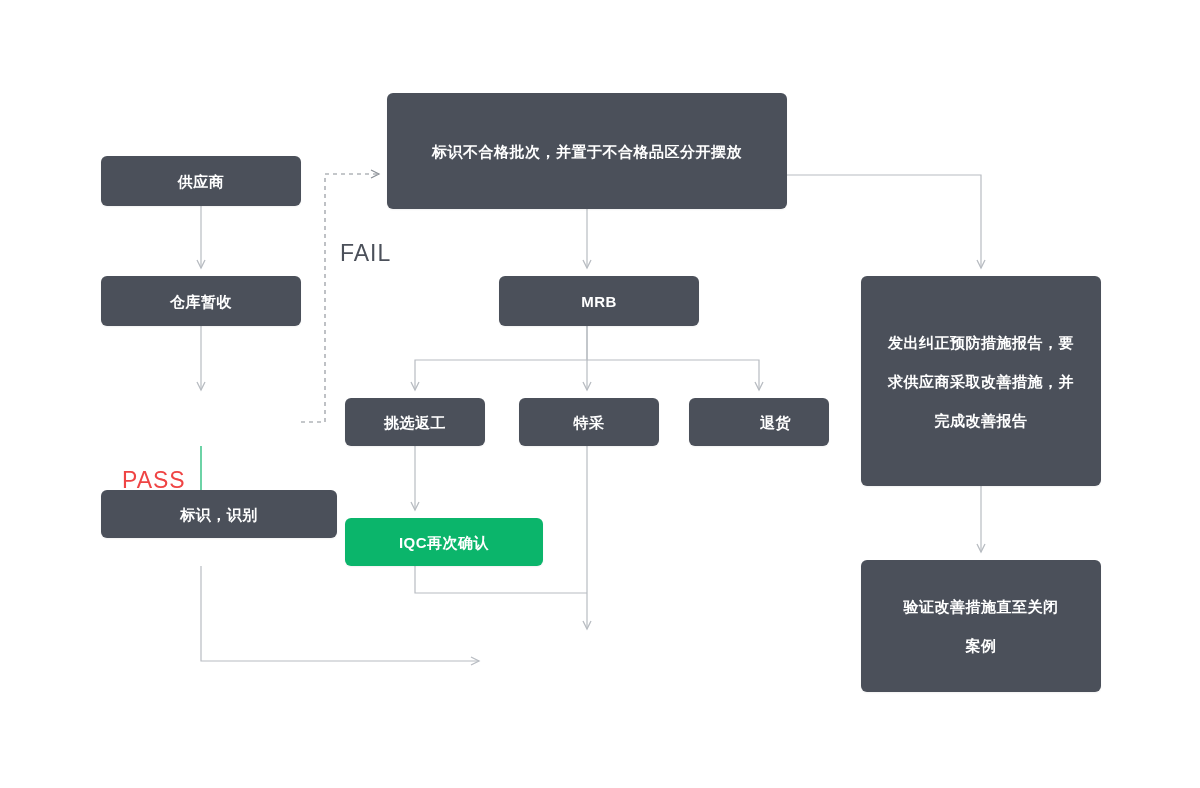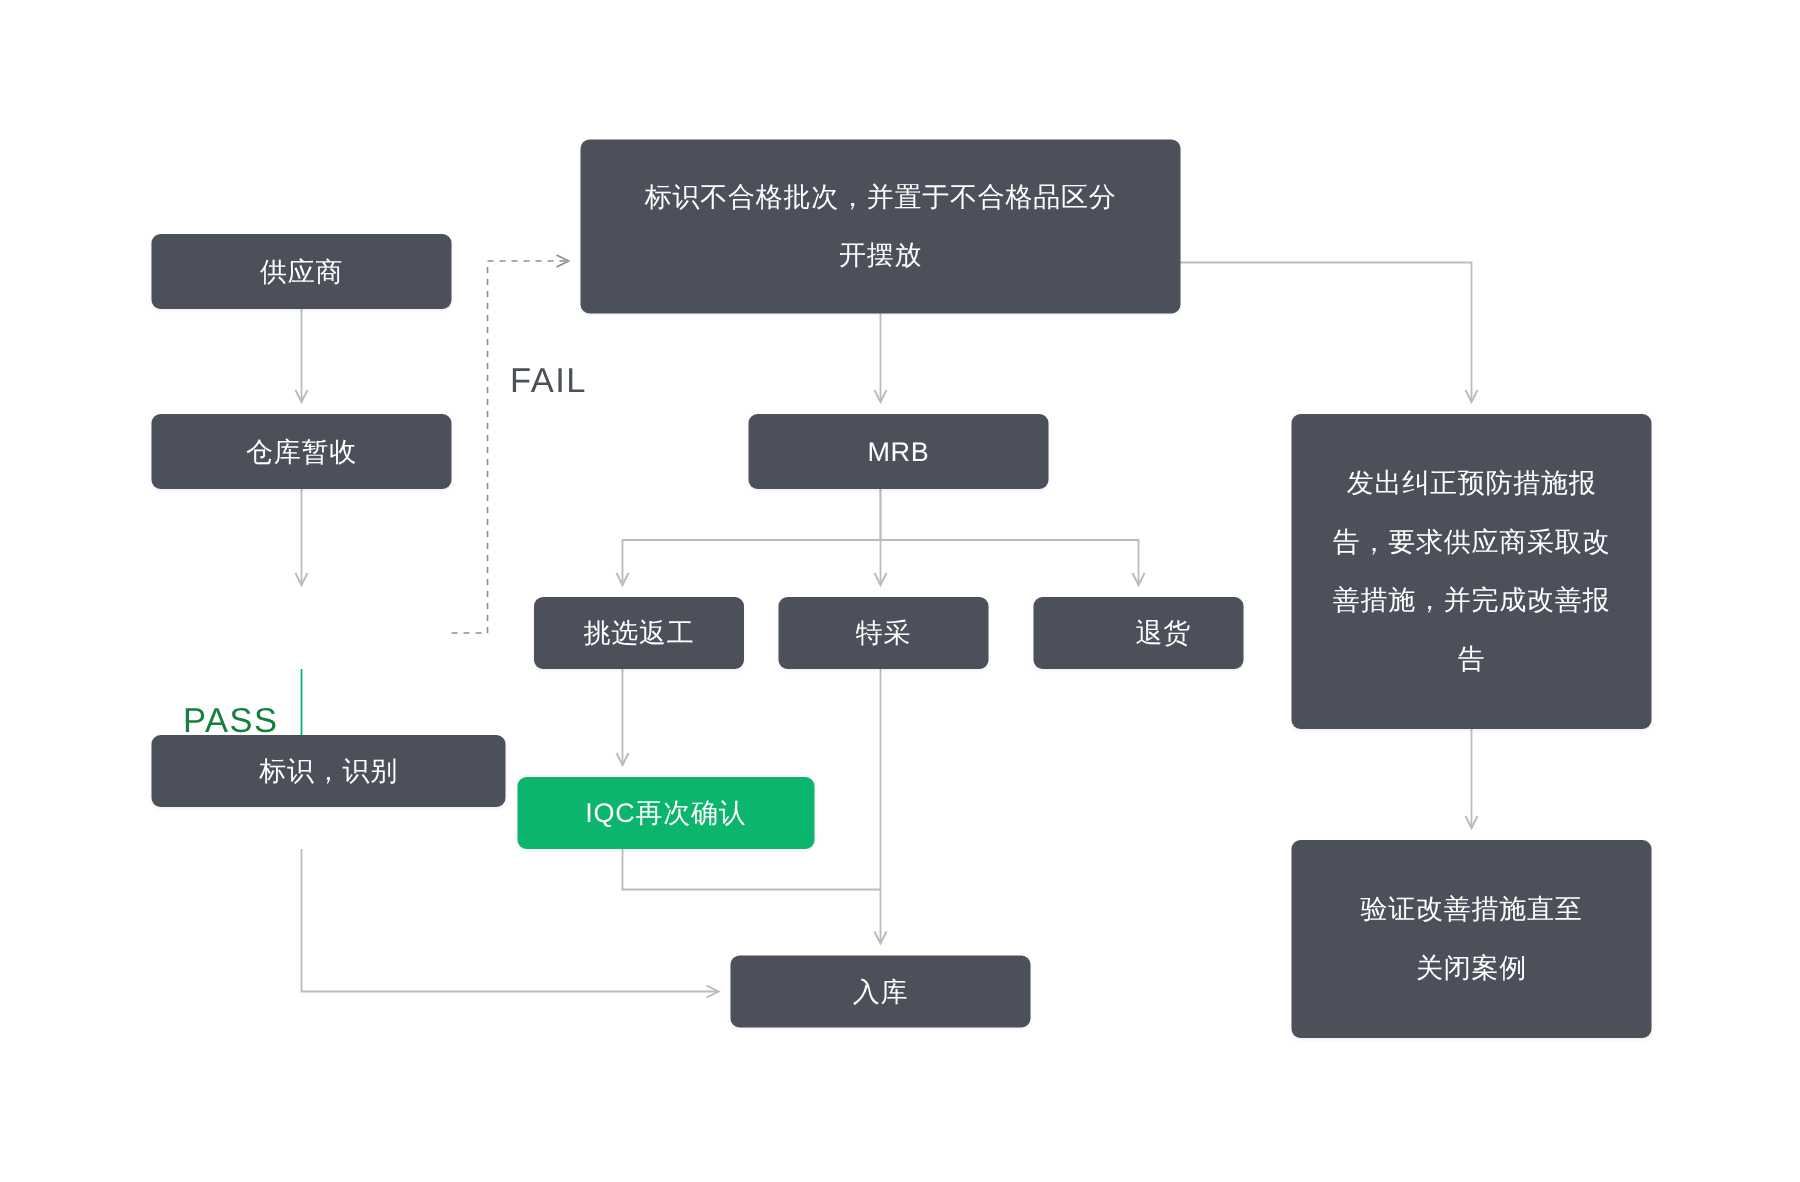--- a/index.html
+++ b/index.html
@@ -28,38 +28,39 @@
   }
   .node {
     position: absolute;
     box-sizing: border-box;
     border-radius: 6px;
     display: flex;
     align-items: center;
     justify-content: center;
     text-align: center;
     color: #ffffff;
-    font-size: 18px;
+    font-size: 15px;
     line-height: 31px;
     letter-spacing: 0.5px;
     padding: 4px 10px;
     z-index: 2;
     box-shadow: 0 1px 2px rgba(0,0,0,0.06);
+    font-weight: bold;
   }
   .node.dark { background: #4b505a; }
   .node.green { background: #0bb56b; }
   .edge-label {
     position: absolute;
     font-size: 23px;
     letter-spacing: 1px;
     z-index: 3;
     white-space: nowrap;
   }
   .edge-label.gray { color: #4b505a; }
-  .edge-label.green { color: #15803d; }
+  .edge-label.green { color: #ef4444; }
 </style>
 </head>
 <body>
 
 <div id="flow-root">
 
   <svg class="connectors" viewBox="0 0 1200 788" xmlns="http://www.w3.org/2000/svg">
     <defs>
       <marker id="arrow-gray" markerWidth="12" markerHeight="12" refX="9" refY="5" orient="auto" markerUnits="userSpaceOnUse">
         <path d="M1,1 L9,5 L1,9" fill="none" stroke="#b8bcc2" stroke-width="1.3"></path>
@@ -110,39 +111,36 @@
   </div>
 
   <div class="node dark" style="left:387px; top:93px; width:400px; height:116px; line-height:39px; padding:0 40px;">
     <span>标识不合格批次，并置于不合格品区分开摆放</span>
   </div>
 
   <div class="node dark" style="left:499px; top:276px; width:200px; height:50px;">
     <span>MRB</span>
   </div>
 
-  <div class="node dark" style="left:345px; top:398px; width:140px; height:48px;margin-left:11px;">
+  <div class="node dark" style="left:345px; top:398px; width:140px; height:48px;">
     <span>挑选返工</span>
   </div>
 
   <div class="node dark" style="left:519px; top:398px; width:140px; height:48px;">
     <span>特采</span>
   </div>
 
   <div class="node dark" style="left:689px; top:398px; width:140px; height:48px;padding-left:43px;">
     <span>退货</span>
   </div>
 
   <div class="node green" style="left:345px; top:518px; width:198px; height:48px;">
     <span>IQC再次确认</span>
   </div>
 
-  <div class="node dark" style="left:487px; top:637px; width:200px; height:48px;">
-    <span>入库</span>
-  </div>
 
   <div class="node dark" style="left:861px; top:276px; width:240px; height:210px; line-height:39px; padding:0 26px;">
     <span>发出纠正预防措施报告，要求供应商采取改善措施，并完成改善报告</span>
   </div>
 
   <div class="node dark" style="left:861px; top:560px; width:240px; height:132px; line-height:39px; padding:0 40px;">
     <span>验证改善措施直至关闭案例</span>
   </div>
 
   <div class="edge-label gray" style="left:340px; top:240px;">

